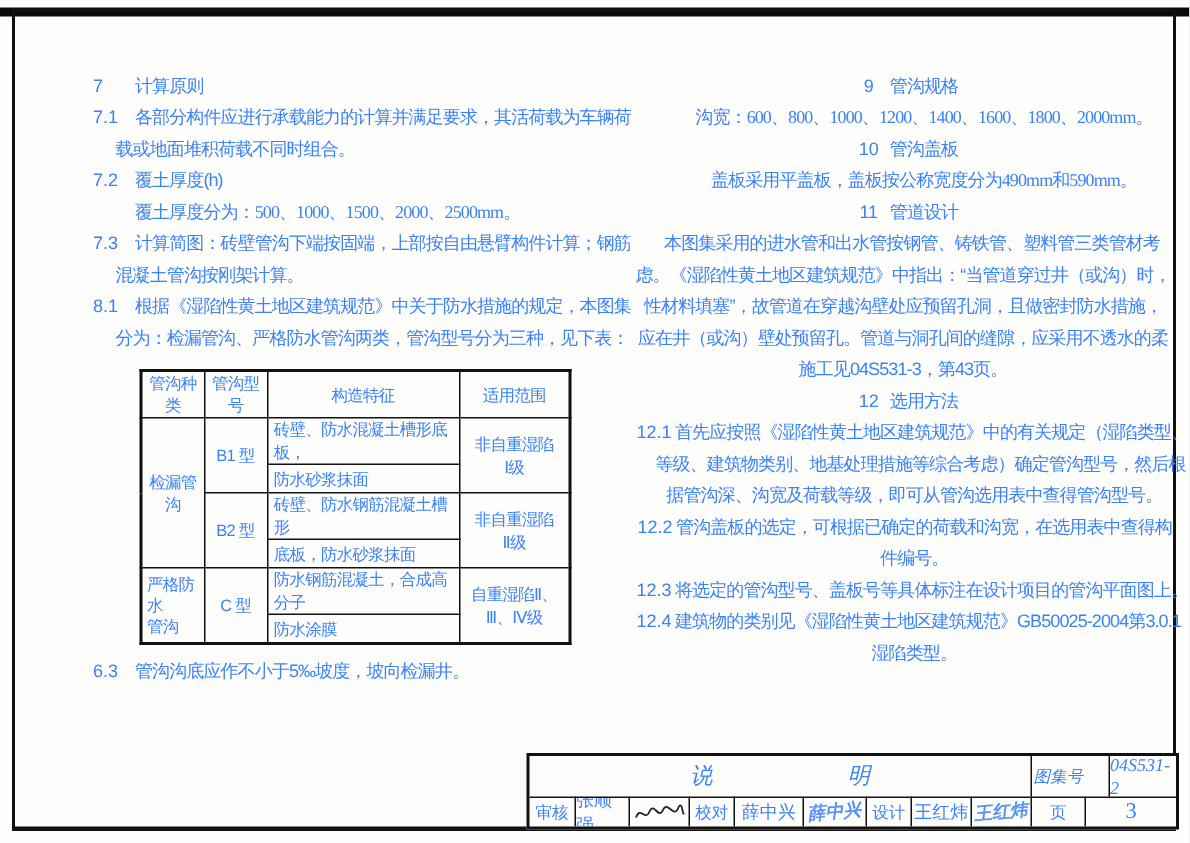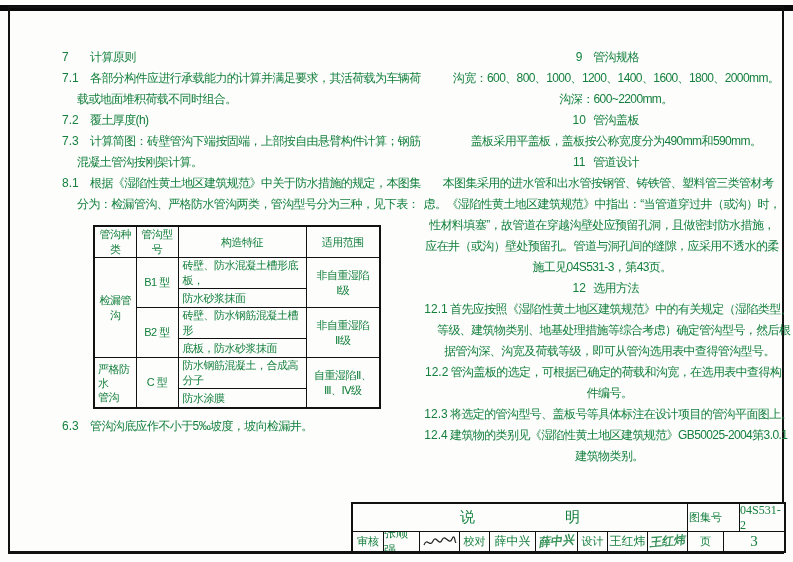--- a/index.html
+++ b/index.html
@@ -1,49 +1,49 @@
 <!DOCTYPE html>
 <html><head>
 <meta charset="utf-8">
 <style>
   html,body{margin:0;padding:0;background:#e8e8e8;}
   .page{position:relative;width:793px;height:562px;background:#fdfdfc;overflow:hidden;
-        font-family:"Liberation Sans","DejaVu Sans",sans-serif;color:#15803d;}
+        font-family:"Liberation Sans","DejaVu Sans",sans-serif;color:#3b82f6;}
   .topbar{position:absolute;left:0;top:5px;width:793px;height:6px;background:#0a0a0a;}
   .frame{position:absolute;left:8px;top:6px;width:772px;height:543px;
          border:2px solid #111;border-bottom-width:3px;box-sizing:content-box;}
   
   .col{position:absolute;top:47px;}
   .col-left{left:62px;width:350px;}
   .col-right{left:422px;width:360px;text-align:center;}
   .tl{height:21px;line-height:21px;white-space:nowrap;font-size:12px;letter-spacing:-0.6px;}
   .tl .n{display:inline-block;width:28px;letter-spacing:0;}
   .tl.cont{padding-left:15px;}
-  .tl.body{padding-left:28px;}
+  .tl.body{padding-left:28px;font-family:Liberation Serif, serif;}
   .tl.pfirst{padding-left:12px;}
   .tl.plain{padding-left:0;}
   
   .spec-table{border-collapse:collapse;margin:10px 0 7px 31px;table-layout:fixed;
               border:2px solid #111;}
   .spec-table td,.spec-table th{border:1px solid #111;font-size:11px;font-weight:normal;
               padding:0 2px;text-align:center;letter-spacing:-0.5px;overflow:hidden;}
   .spec-table th{height:21px;}
   .spec-table td{height:18px;}
   .ct-kind{width:42px;} .ct-type{width:42px;} .ct-feat{width:128px;} .ct-scope{width:74px;}
   .td-feat{text-align:left !important;padding-left:4px !important;}
   .td-kind2{text-align:left !important;padding-left:3px !important;line-height:14px;}
   
   .titleblock{position:absolute;left:351px;top:502px;width:435px;height:51px;
               border:2px solid #111;box-sizing:border-box;background:#fdfdfc;
               display:grid;grid-template-columns:30px 36px 40px 30px 46px 42px 30px 40px 40px 36px 1fr;
               grid-template-rows:27px 1fr;}
   .tb-cell{border-left:1px solid #111;border-top:1px solid #111;display:flex;
            align-items:center;justify-content:center;font-size:11px;letter-spacing:0;
            overflow:hidden;}
-  .tb-top{border-top:none;}
+  .tb-top{border-top:none;font-style:italic;}
   .tb-first{border-left:none;}
   .tb-title{grid-column:1 / span 9;font-size:15px;letter-spacing:90px;text-indent:90px;}
   .tb-label{font-size:11px;}
   .tb-name{font-size:12px;}
   .tb-atlas{font-family:"Liberation Serif","DejaVu Serif",serif;font-size:12px;margin-left:16px;}
   .tb-pageno{font-family:"Liberation Serif","DejaVu Serif",serif;font-size:15px;}
   .sig-text{display:inline-block;transform:rotate(-5deg) skewX(-12deg);
             font-weight:bold;font-size:12px;opacity:.85;}
 </style>
 </head>
@@ -52,20 +52,21 @@
 <div class="page">
   <div class="topbar"></div>
   <div class="frame"></div>
 
   <div class="col col-left">
     <div id="lines-left-top">
         <div class="tl num"><span class="n">7</span><span>计算原则</span></div>
         <div class="tl num"><span class="n">7.1</span><span>各部分构件应进行承载能力的计算并满足要求，其活荷载为车辆荷</span></div>
         <div class="tl cont"><span>载或地面堆积荷载不同时组合。</span></div>
         <div class="tl num"><span class="n">7.2</span><span>覆土厚度(h)</span></div>
+        <div class="tl body"><span>覆土厚度分为：500、1000、1500、2000、2500mm。</span></div>
         <div class="tl num"><span class="n">7.3</span><span>计算简图：砖壁管沟下端按固端，上部按自由悬臂构件计算；钢筋</span></div>
         <div class="tl cont"><span>混凝土管沟按刚架计算。</span></div>
         <div class="tl num"><span class="n">8.1</span><span>根据《湿陷性黄土地区建筑规范》中关于防水措施的规定，本图集</span></div>
         <div class="tl cont"><span>分为：检漏管沟、严格防水管沟两类，管沟型号分为三种，见下表：</span></div>
       </div>
 
     <table class="spec-table">
       <colgroup>
         <col class="ct-kind">
           <col class="ct-type">
@@ -122,38 +123,37 @@
 
     <div id="lines-left-bottom">
         <div class="tl num"><span class="n">6.3</span><span>管沟沟底应作不小于5‰坡度，坡向检漏井。</span></div>
       </div>
   </div>
 
   <div class="col col-right">
     <div id="lines-right">
         <div class="tl num"><span class="n">9</span><span>管沟规格</span></div>
         <div class="tl body"><span>沟宽：600、800、1000、1200、1400、1600、1800、2000mm。</span></div>
-        <div class="tl body"><span>沟深：600~2200mm。</span></div>
         <div class="tl num"><span class="n">10</span><span>管沟盖板</span></div>
         <div class="tl body"><span>盖板采用平盖板，盖板按公称宽度分为490mm和590mm。</span></div>
         <div class="tl num"><span class="n">11</span><span>管道设计</span></div>
         <div class="tl pfirst"><span>本图集采用的进水管和出水管按钢管、铸铁管、塑料管三类管材考</span></div>
         <div class="tl plain"><span>虑。《湿陷性黄土地区建筑规范》中指出：“当管道穿过井（或沟）时，</span></div>
         <div class="tl plain"><span>性材料填塞”，故管道在穿越沟壁处应预留孔洞，且做密封防水措施，</span></div>
         <div class="tl plain"><span>应在井（或沟）壁处预留孔。管道与洞孔间的缝隙，应采用不透水的柔</span></div>
         <div class="tl plain"><span>施工见04S531-3，第43页。</span></div>
         <div class="tl num"><span class="n">12</span><span>选用方法</span></div>
         <div class="tl num"><span class="n">12.1</span><span>首先应按照《湿陷性黄土地区建筑规范》中的有关规定（湿陷类型、</span></div>
         <div class="tl cont"><span>等级、建筑物类别、地基处理措施等综合考虑）确定管沟型号，然后根</span></div>
         <div class="tl cont"><span>据管沟深、沟宽及荷载等级，即可从管沟选用表中查得管沟型号。</span></div>
         <div class="tl num"><span class="n">12.2</span><span>管沟盖板的选定，可根据已确定的荷载和沟宽，在选用表中查得构</span></div>
         <div class="tl cont"><span>件编号。</span></div>
         <div class="tl num"><span class="n">12.3</span><span>将选定的管沟型号、盖板号等具体标注在设计项目的管沟平面图上。</span></div>
         <div class="tl num"><span class="n">12.4</span><span>建筑物的类别见《湿陷性黄土地区建筑规范》GB50025-2004第3.0.1</span></div>
-        <div class="tl cont"><span>建筑物类别。</span></div>
+        <div class="tl cont"><span>湿陷类型。</span></div>
       </div>
   </div>
 
   <div class="titleblock">
     <div class="tb-cell tb-top tb-first tb-title">说明</div>
     <div class="tb-cell tb-top tb-label">图集号</div>
     <div class="tb-cell tb-top tb-atlas">04S531-2</div>
 
     <div class="tb-cell tb-first tb-label">审核</div>
     <div class="tb-cell tb-name">张顺强</div>

